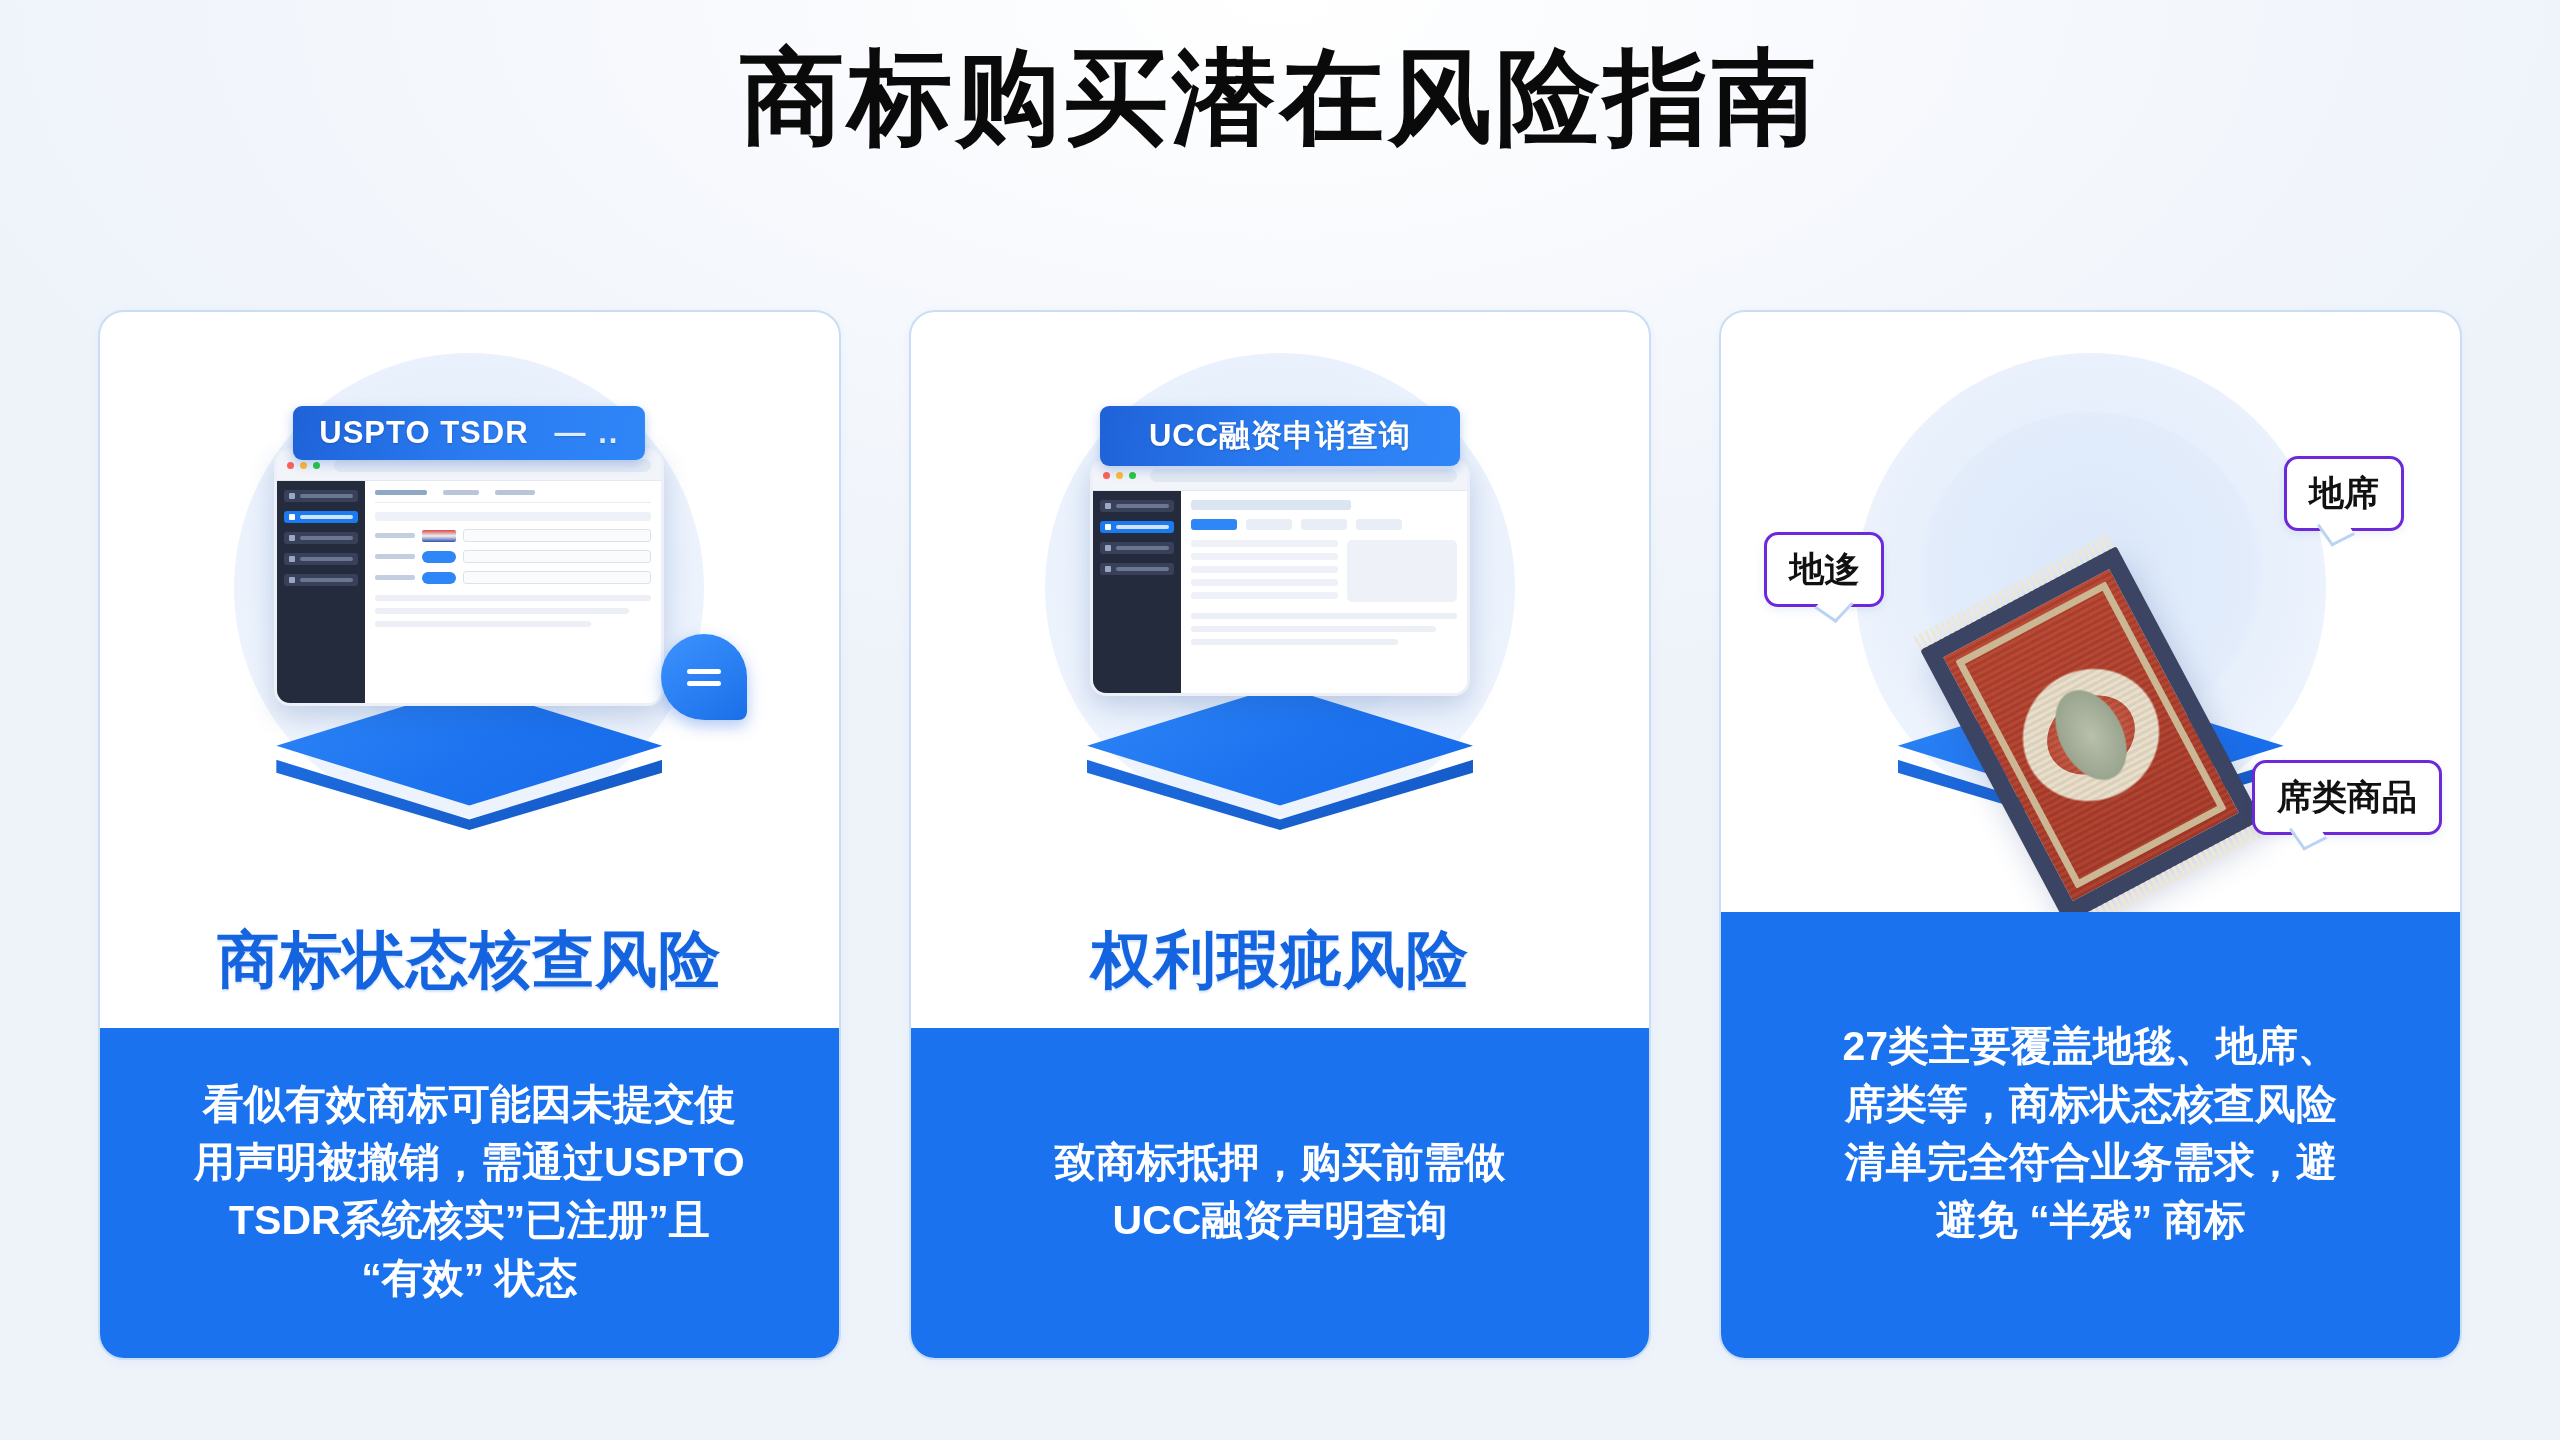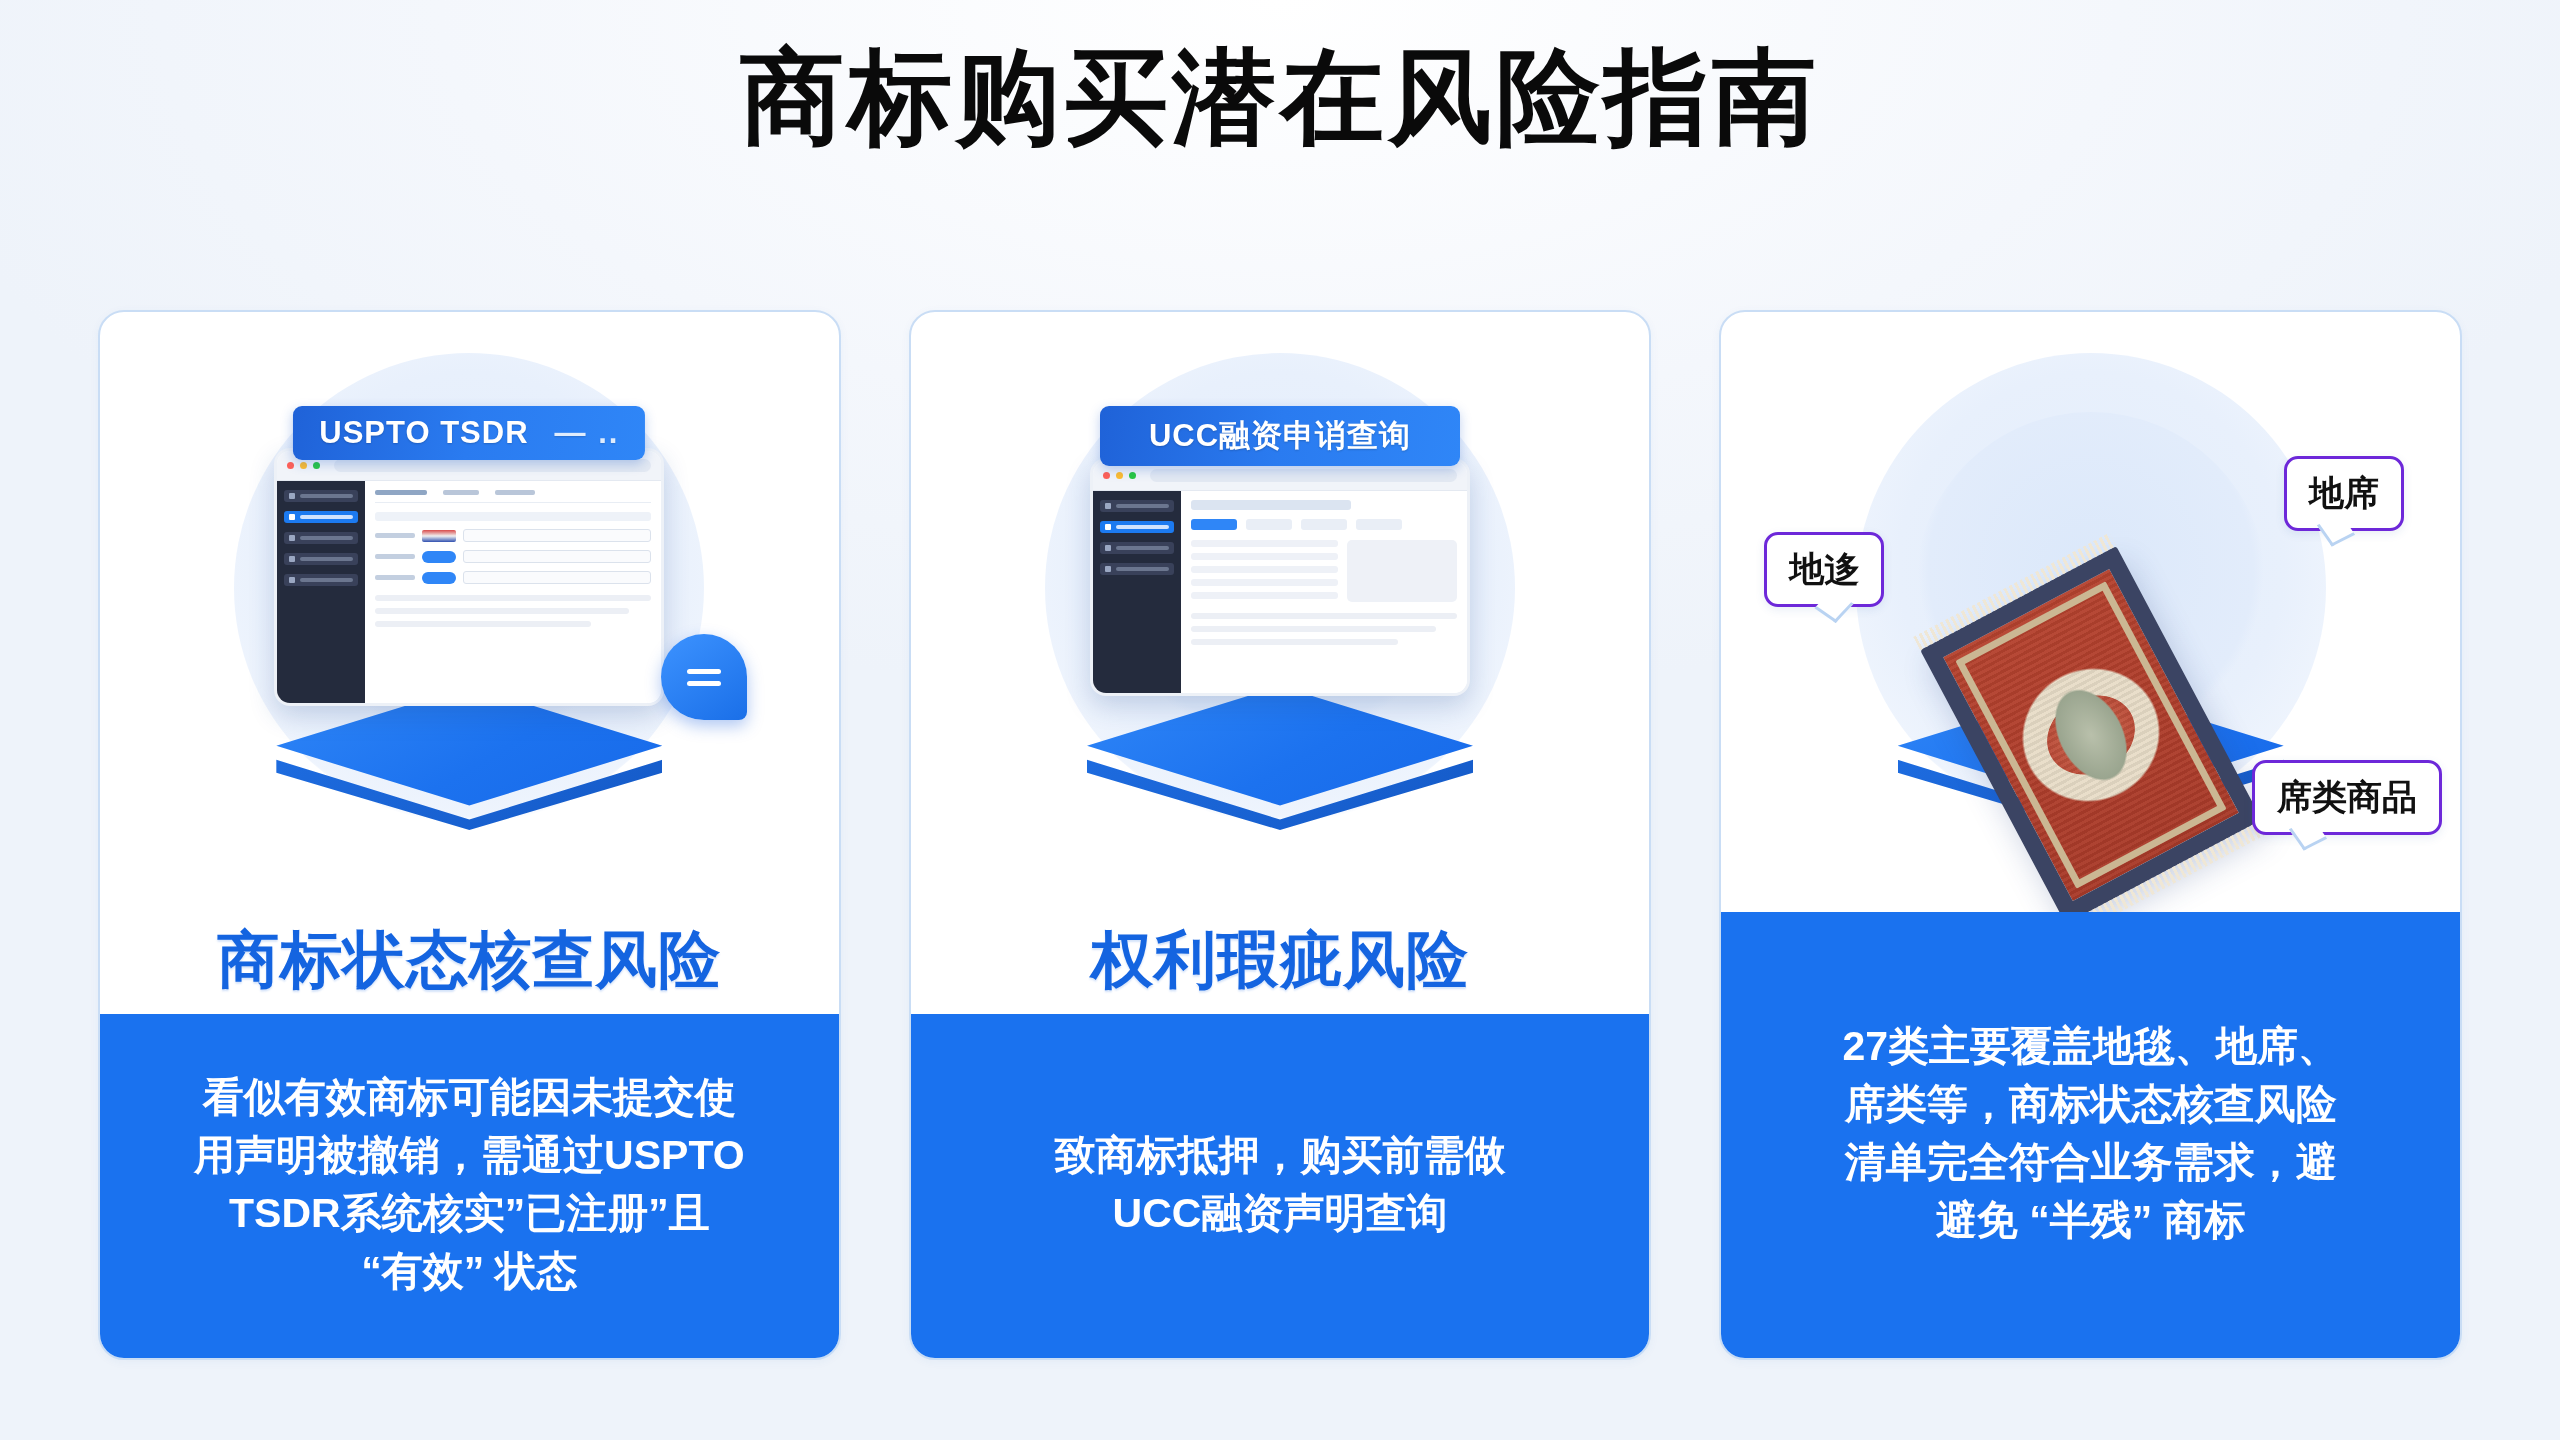--- a/index.html
+++ b/index.html
@@ -253,21 +253,21 @@
   .b-3 .tail { left: 40px; bottom: -15px; transform: rotate(55deg) skew(-8deg); }
 
   
   .card-heading {
     flex: 0 0 auto;
     text-align: center;
     color: #1464e0;
     font-size: 62px;
     font-weight: 900;
     letter-spacing: 1px;
-    padding: 6px 10px 12px;
+    padding: 6px 10px 26px;
     white-space: nowrap;
     text-shadow: 0 2px 2px rgba(20,100,224,0.18);
   }
   .card-body {
     flex: 1 1 auto;
     background: #1a72ef;
     color: #ffffff;
     font-size: 41px;
     font-weight: 700;
     line-height: 1.42;

